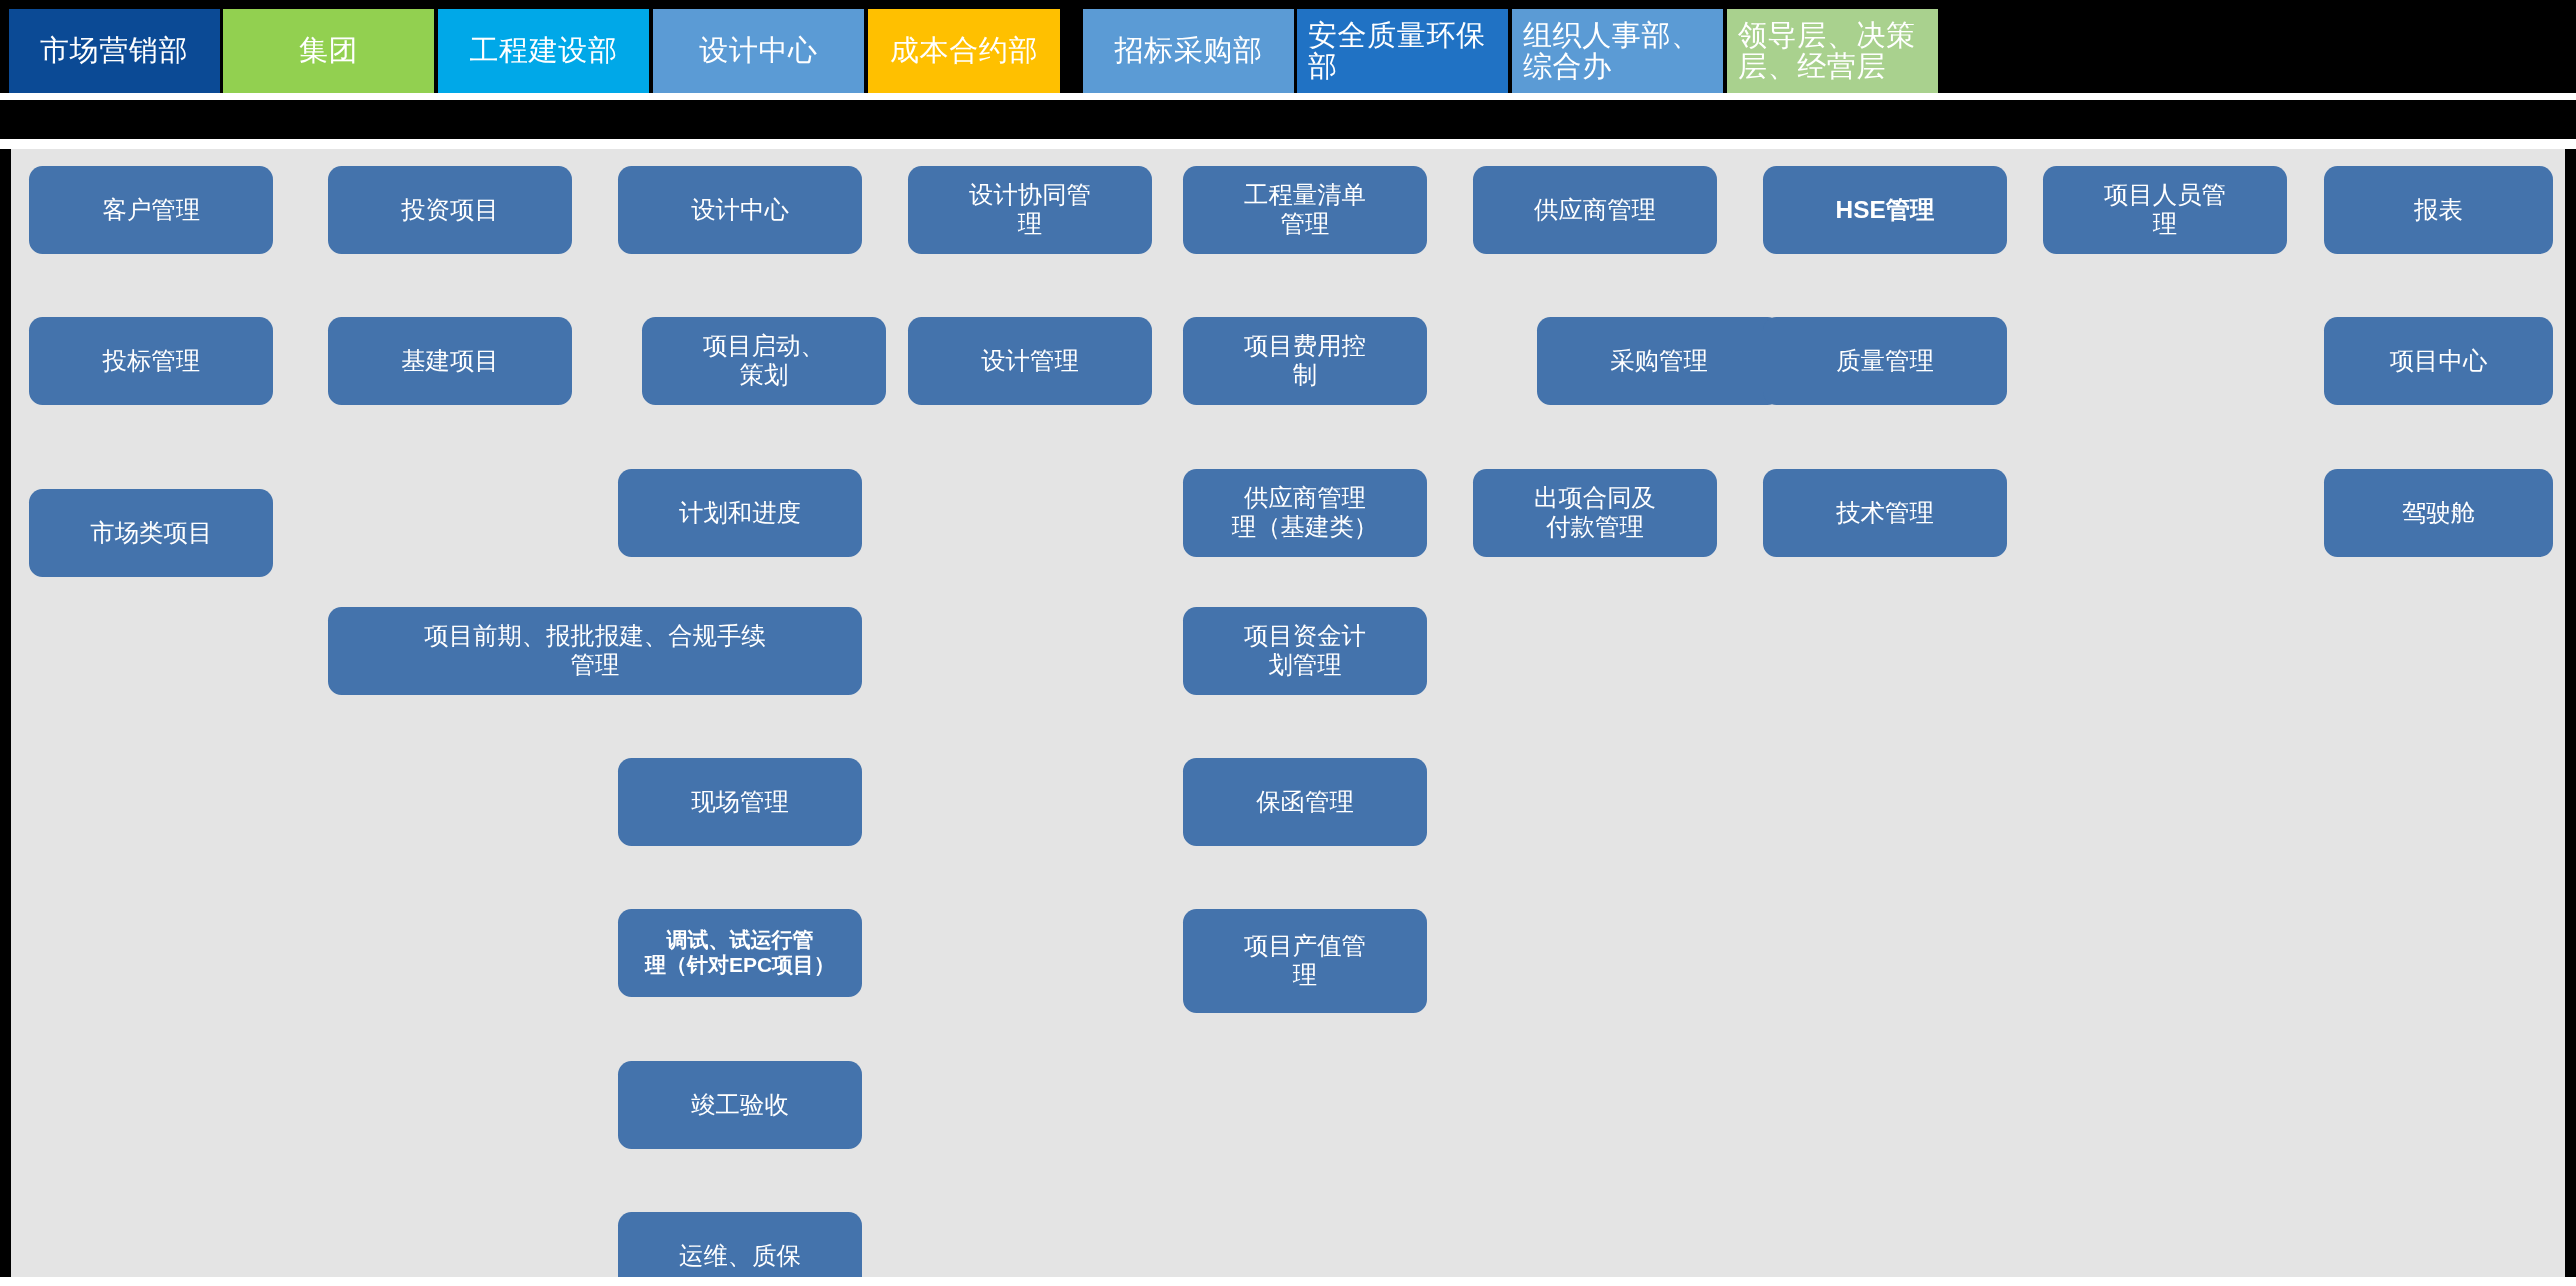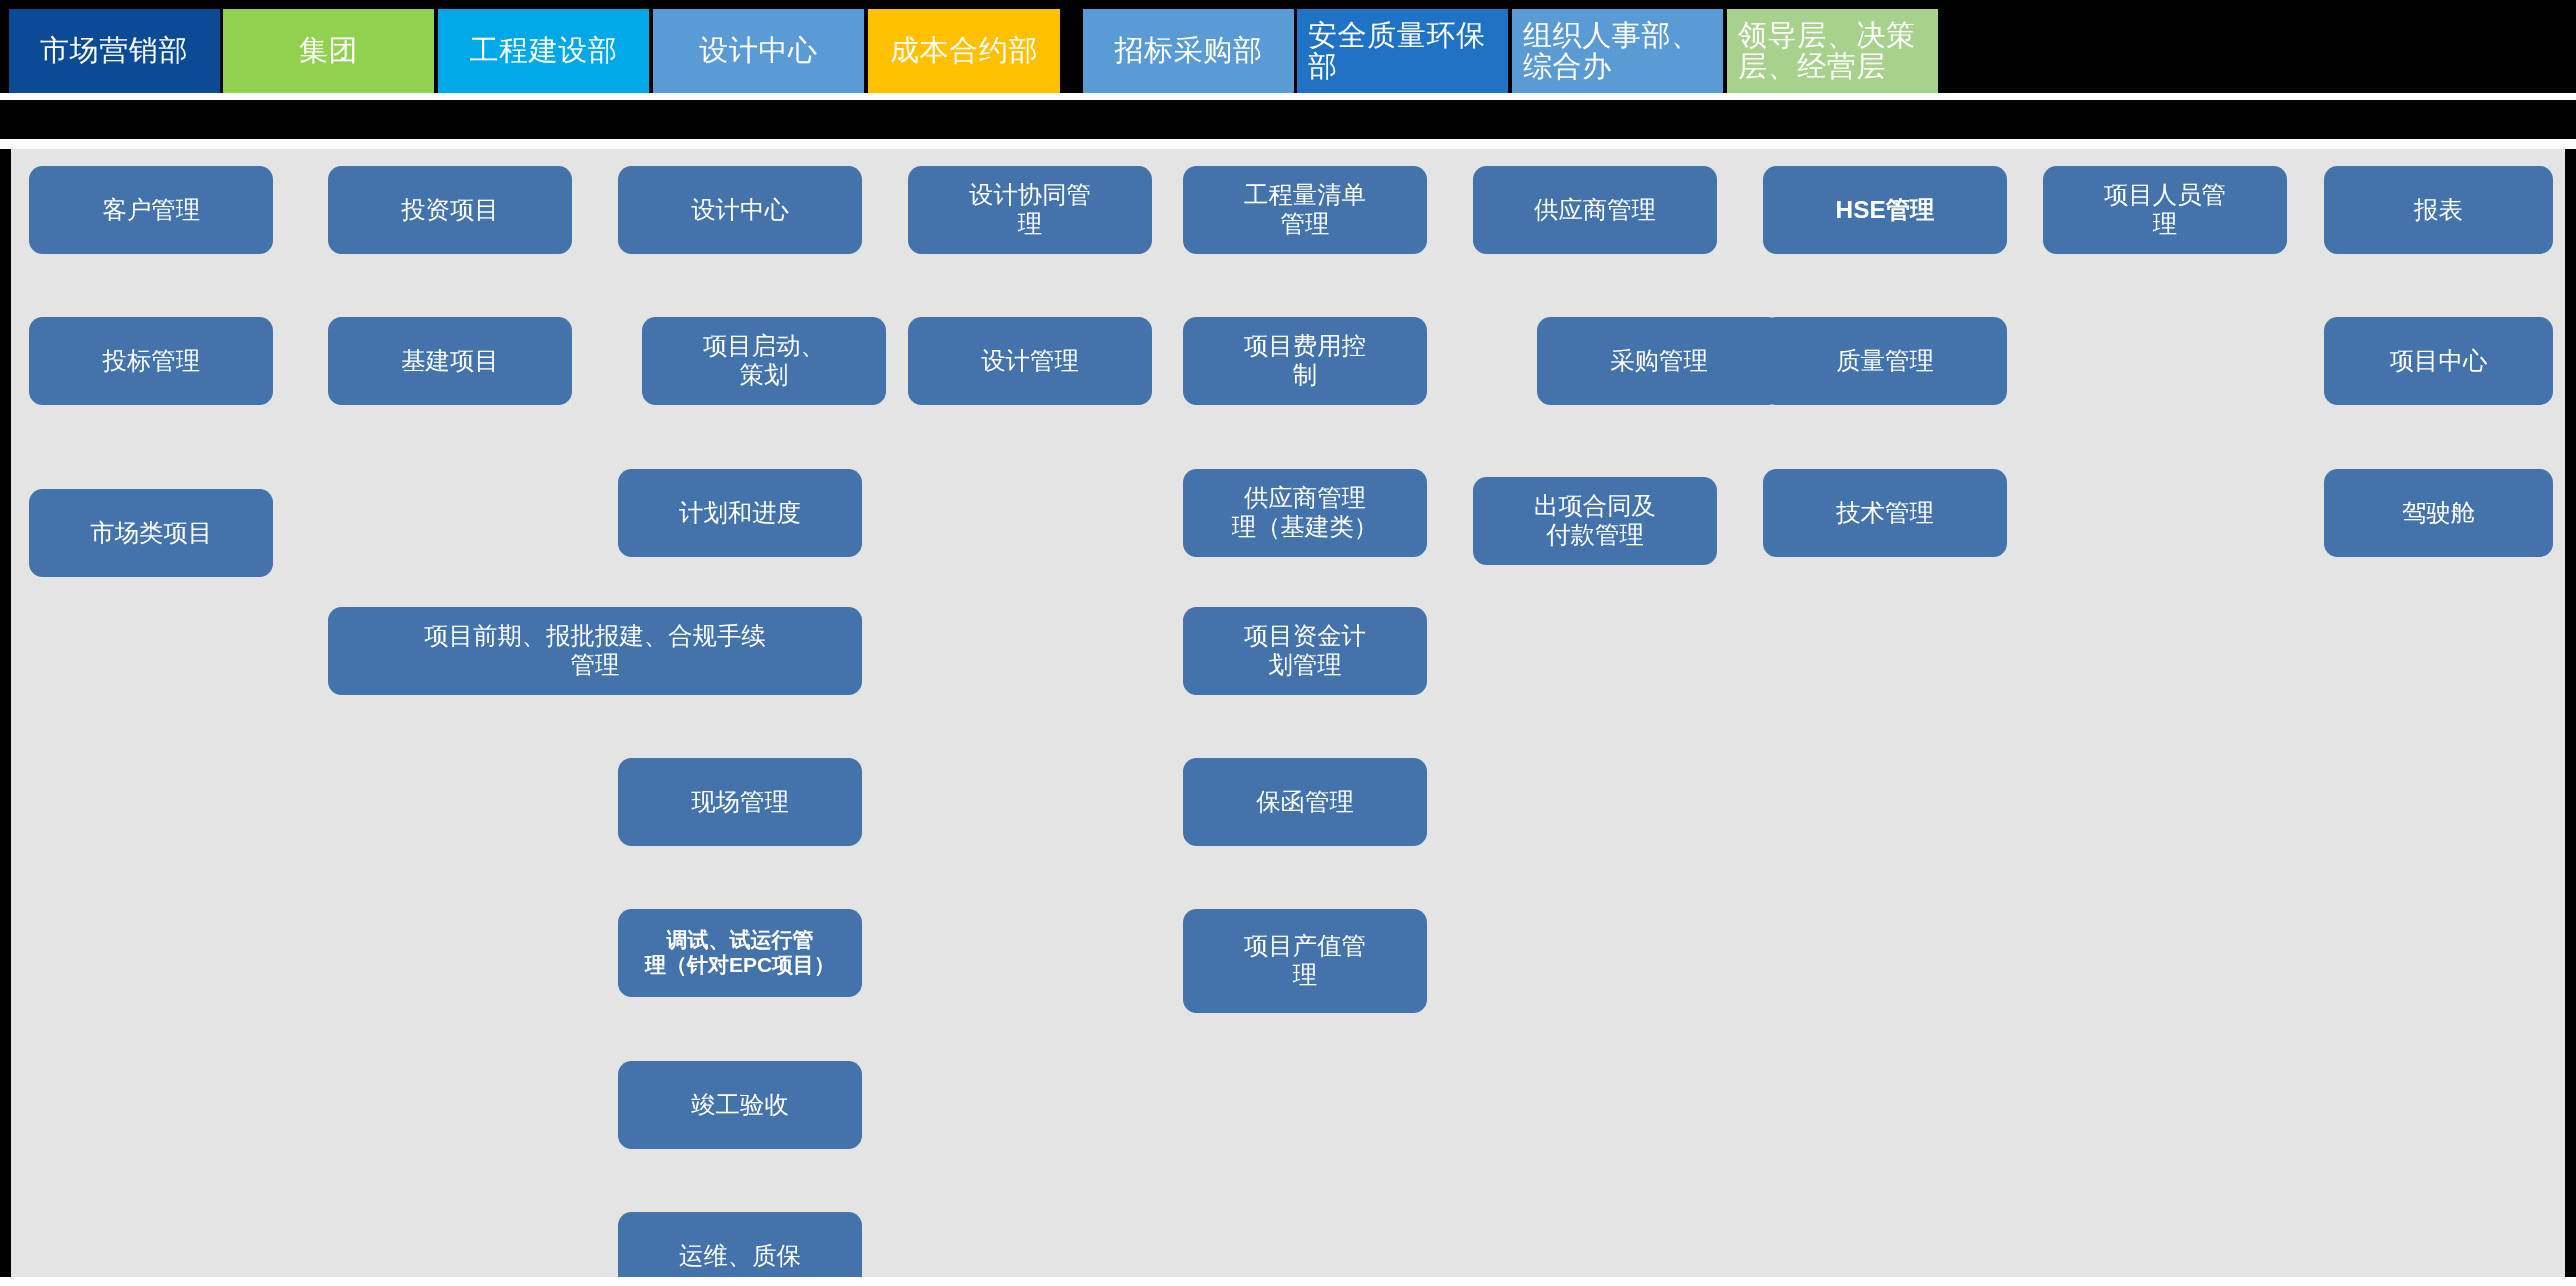--- a/index.html
+++ b/index.html
@@ -118,21 +118,21 @@
 制</div>
     <div class="cell" style="left: 1172px; top: 320px; width: 244px; height: 88px; background: rgb(68, 115, 172);">供应商管理
 理（基建类）</div>
     <div class="cell" style="left: 1172px; top: 458px; width: 244px; height: 88px; background: rgb(68, 115, 172);">项目资金计
 划管理</div>
     <div class="cell" style="left: 1172px; top: 609px; width: 244px; height: 88px; background: rgb(68, 115, 172);">保函管理</div>
     <div class="cell" style="left: 1172px; top: 760px; width: 244px; height: 104px; background: rgb(68, 115, 172);">项目产值管
 理</div>
     <div class="cell" style="left: 1462px; top: 17px; width: 244px; height: 88px; background: rgb(68, 115, 172);">供应商管理</div>
     <div class="cell" style="left: 1526px; top: 168px; width: 244px; height: 88px; background: rgb(68, 115, 172);">采购管理</div>
-    <div class="cell" style="left: 1462px; top: 320px; width: 244px; height: 88px; background: rgb(68, 115, 172); margin-top: 8px;">出项合同及
+    <div class="cell" style="left: 1462px; top: 320px; width: 244px; height: 88px; background: rgb(68, 115, 172);">出项合同及
 付款管理</div>
     <div class="cell bold-sans" style="left: 1752px; top: 17px; width: 244px; height: 88px; background: rgb(68, 115, 172);">HSE管理</div>
     <div class="cell" style="left: 1752px; top: 168px; width: 244px; height: 88px; background: rgb(68, 115, 172);">质量管理</div>
     <div class="cell" style="left: 1752px; top: 320px; width: 244px; height: 88px; background: rgb(68, 115, 172);">技术管理</div>
     <div class="cell" style="left: 2032px; top: 17px; width: 244px; height: 88px; background: rgb(68, 115, 172);">项目人员管
 理</div>
     <div class="cell" style="left: 2313px; top: 17px; width: 229px; height: 88px; background: rgb(68, 115, 172);">报表</div>
     <div class="cell" style="left: 2313px; top: 168px; width: 229px; height: 88px; background: rgb(68, 115, 172);">项目中心</div>
     <div class="cell" style="left: 2313px; top: 320px; width: 229px; height: 88px; background: rgb(68, 115, 172);">驾驶舱</div>
   </div>

